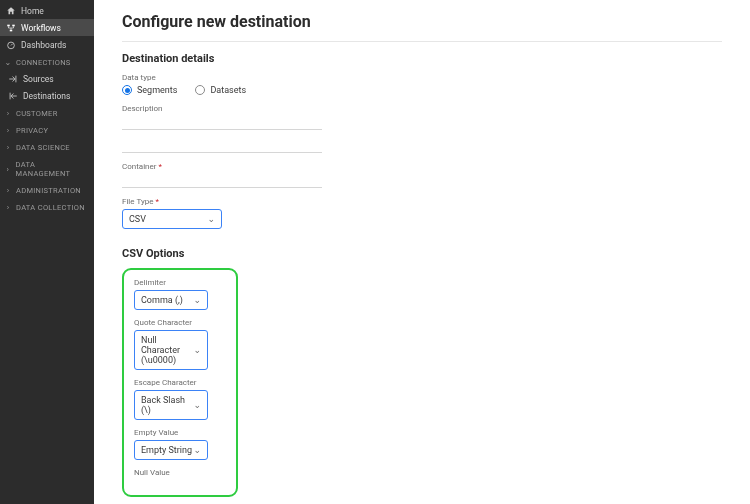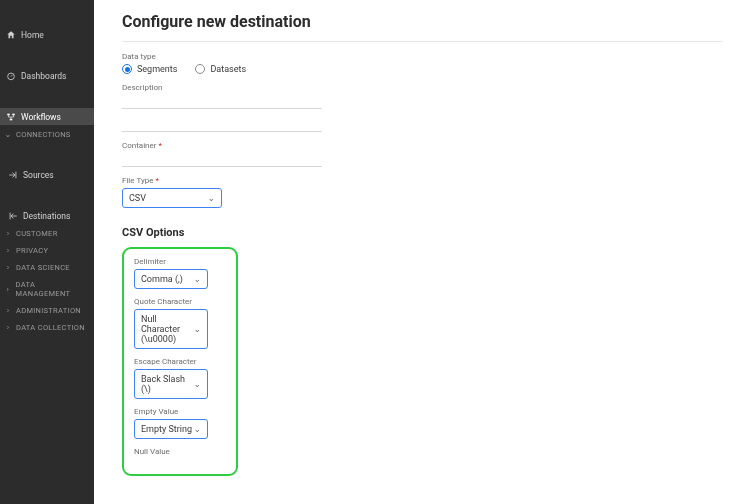--- a/index.html
+++ b/index.html
@@ -22,21 +22,20 @@
     flex-shrink: 0;
     font-size: 8.5px;
   }
   .nav-item {
     display: flex;
     align-items: center;
     gap: 5px;
     padding: 3.5px 6px;
     cursor: pointer;
     color: #d0d0d0;
-    margin-top: 24px;
   }
   .nav-item .ic { width: 10px; display: inline-flex; justify-content: center; }
   .nav-item.active {
     background: #4a4a4a;
     color: #fff;
   }
   .nav-group {
     display: flex;
     align-items: center;
     gap: 4px;
@@ -140,41 +139,41 @@
 <body>
 
 <nav class="sidebar">
   <div class="nav-item">
     <span class="ic">
       <svg viewBox="0 0 24 24" fill="currentColor">
           <path d="M12 3l9 8h-3v9h-4v-6H10v6H6v-9H3z"></path>
         </svg>
     </span>
     <span>Home</span>
-  </div>
-  <div class="nav-item">
-    <span class="ic">
-      <svg viewBox="0 0 24 24" fill="none" stroke="currentColor" stroke-width="2">
-          <circle cx="12" cy="13" r="8"></circle>
-          <path d="M12 13l4-4"></path>
-        </svg>
-    </span>
-    <span>Dashboards</span>
   </div>
   <div class="nav-item active">
     <span class="ic">
       <svg viewBox="0 0 24 24" fill="currentColor">
           <rect x="3" y="4" width="6" height="4"></rect>
           <rect x="15" y="4" width="6" height="4"></rect>
           <rect x="9" y="16" width="6" height="4"></rect>
           <path d="M6 8v4h12V8M12 12v4" stroke="currentColor" stroke-width="1.5" fill="none"></path>
         </svg>
     </span>
     <span>Workflows</span>
   </div>
+  <div class="nav-item">
+    <span class="ic">
+      <svg viewBox="0 0 24 24" fill="none" stroke="currentColor" stroke-width="2">
+          <circle cx="12" cy="13" r="8"></circle>
+          <path d="M12 13l4-4"></path>
+        </svg>
+    </span>
+    <span>Dashboards</span>
+  </div>
 
   <div class="nav-group">
     <span class="chev">⌄</span>
     <span>CONNECTIONS</span>
   </div>
   <div class="nav-sub">
     <div class="nav-item">
       <span class="ic">
         <svg viewBox="0 0 24 24" fill="none" stroke="currentColor" stroke-width="2">
             <path d="M3 12h12M11 6l6 6-6 6"></path>
@@ -217,20 +216,21 @@
   <div class="nav-group">
     <span class="chev">›</span>
     <span>DATA COLLECTION</span>
   </div>
 </nav>
 
 <main class="main">
   <h1>Configure new destination</h1>
   <hr class="rule">
 
+  <h2 class="section-title">Destination details</h2>
 
   <div class="field-block">
     <span class="label">Data type</span>
     <div class="radio-row">
       <label class="radio checked">
         <span class="dot"></span>
         <span>Segments</span>
       </label>
       <label class="radio">
         <span class="dot"></span>

